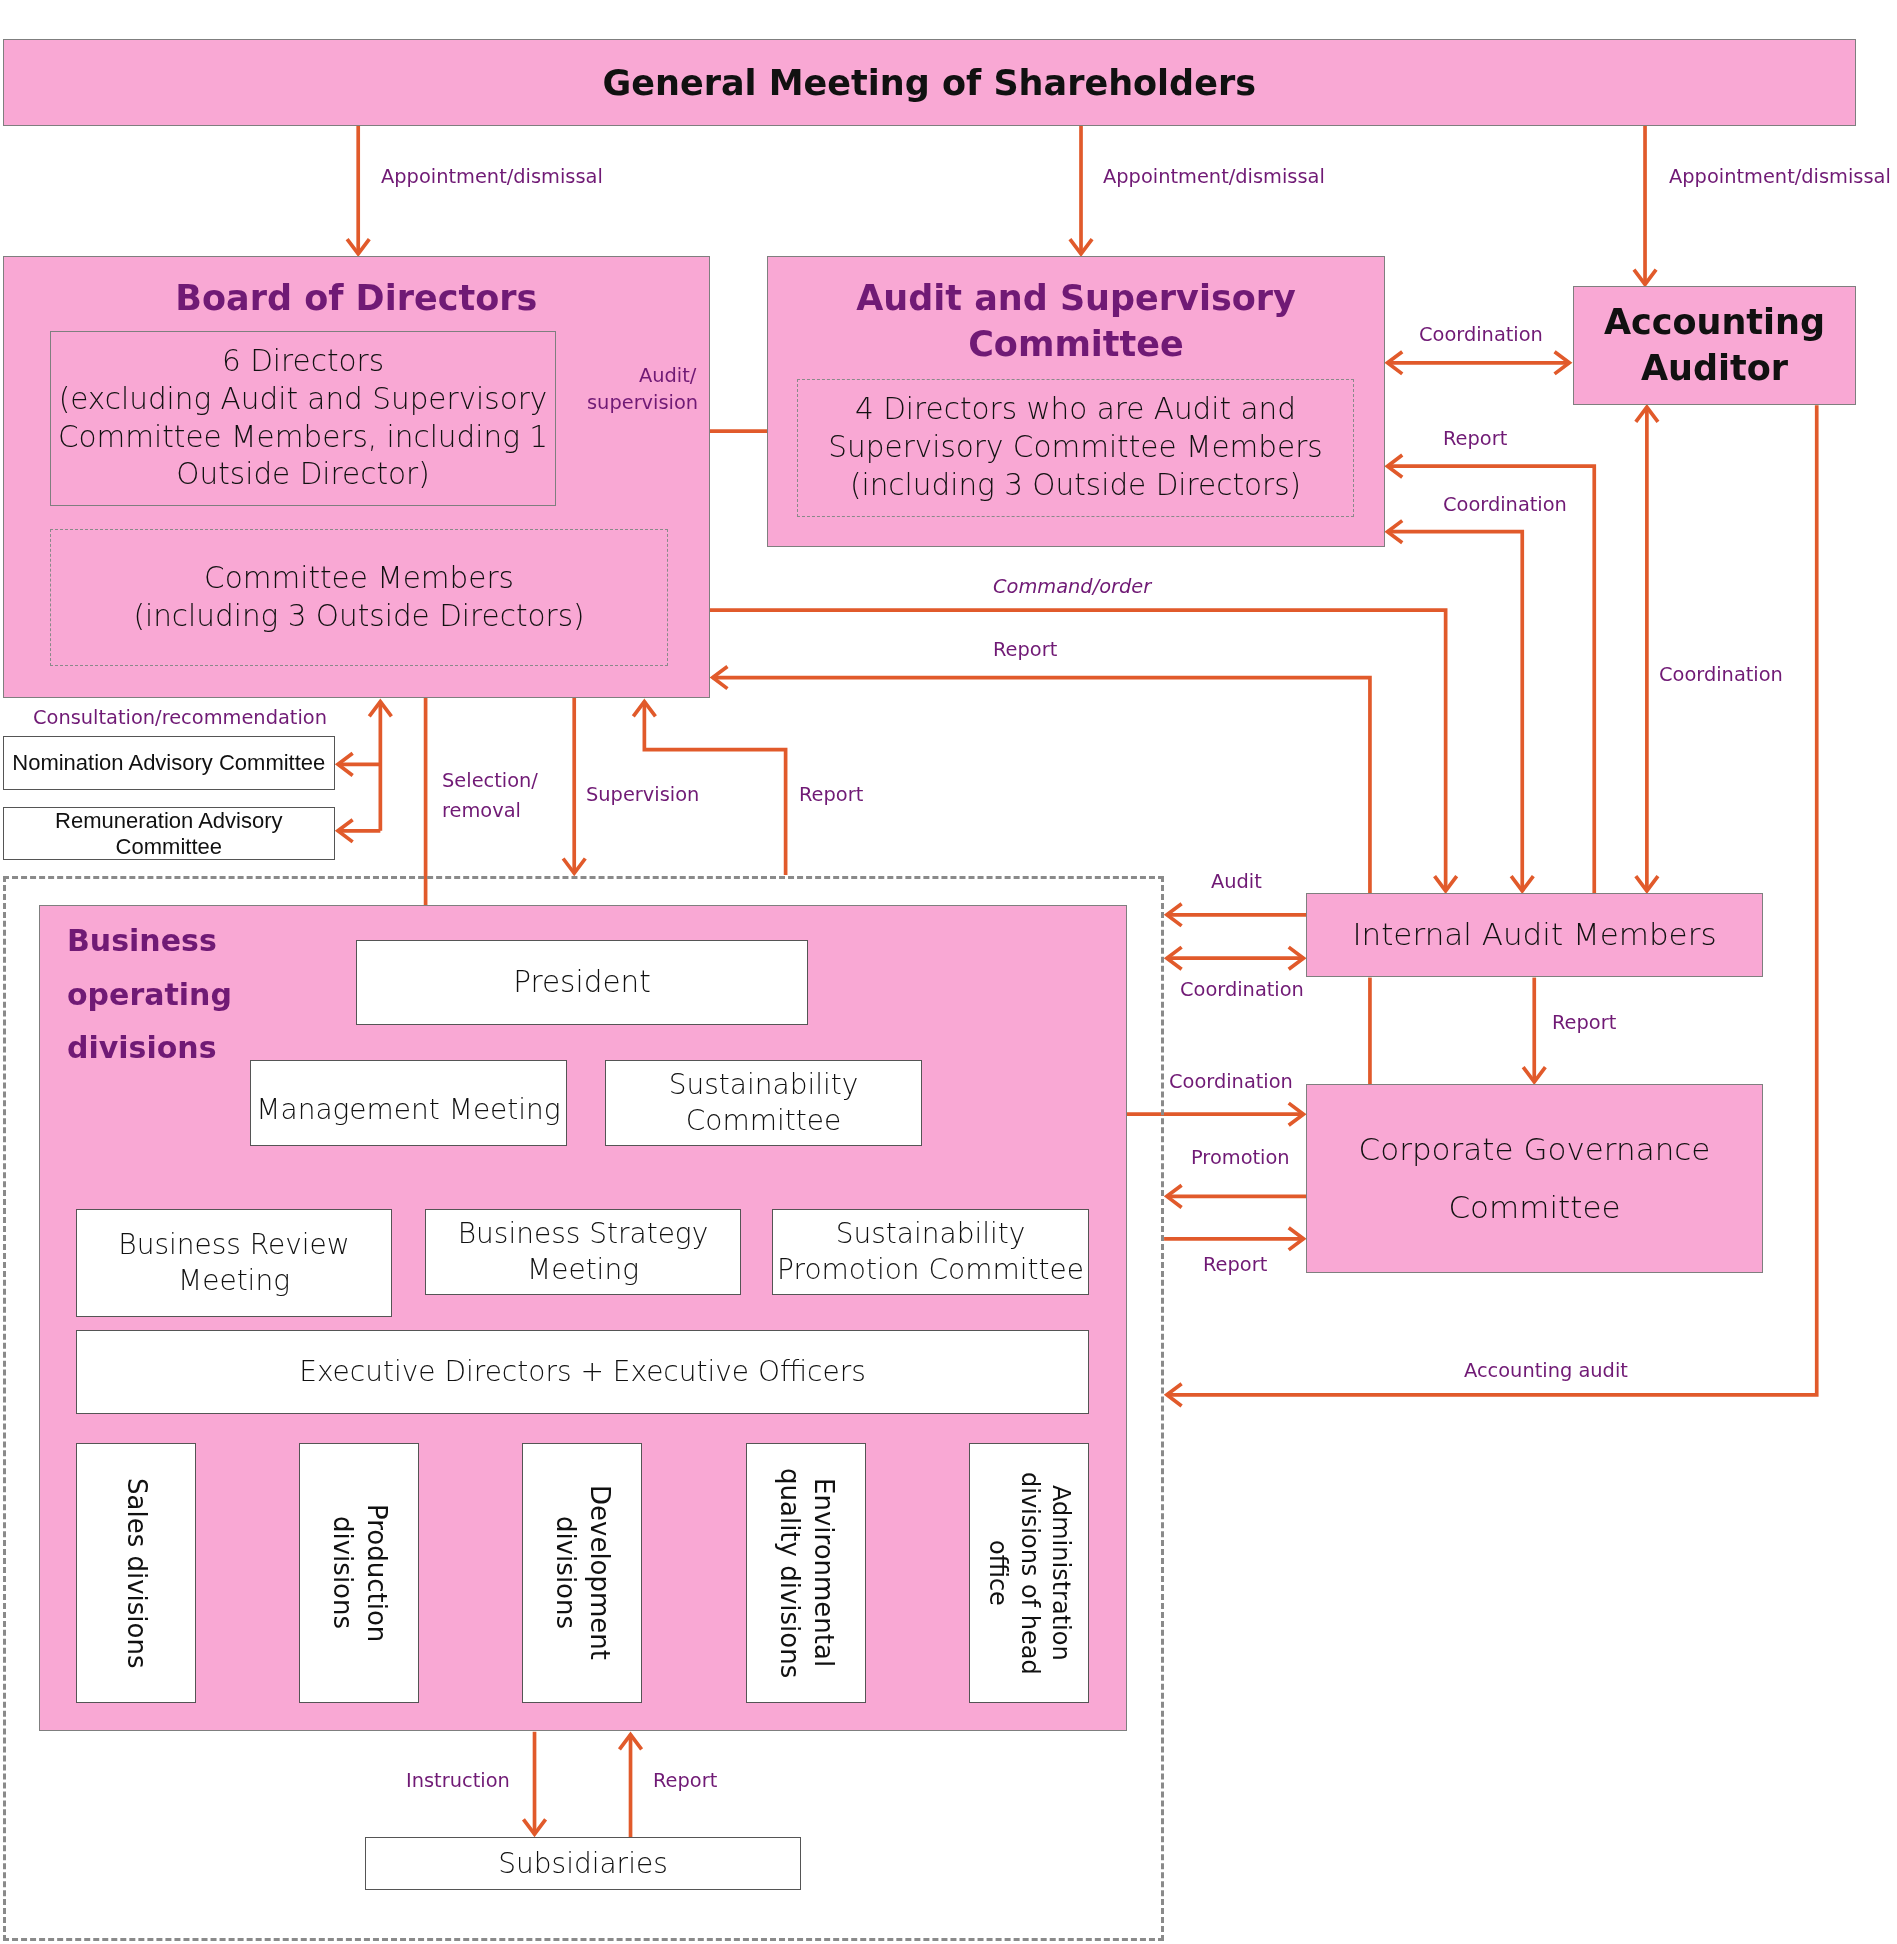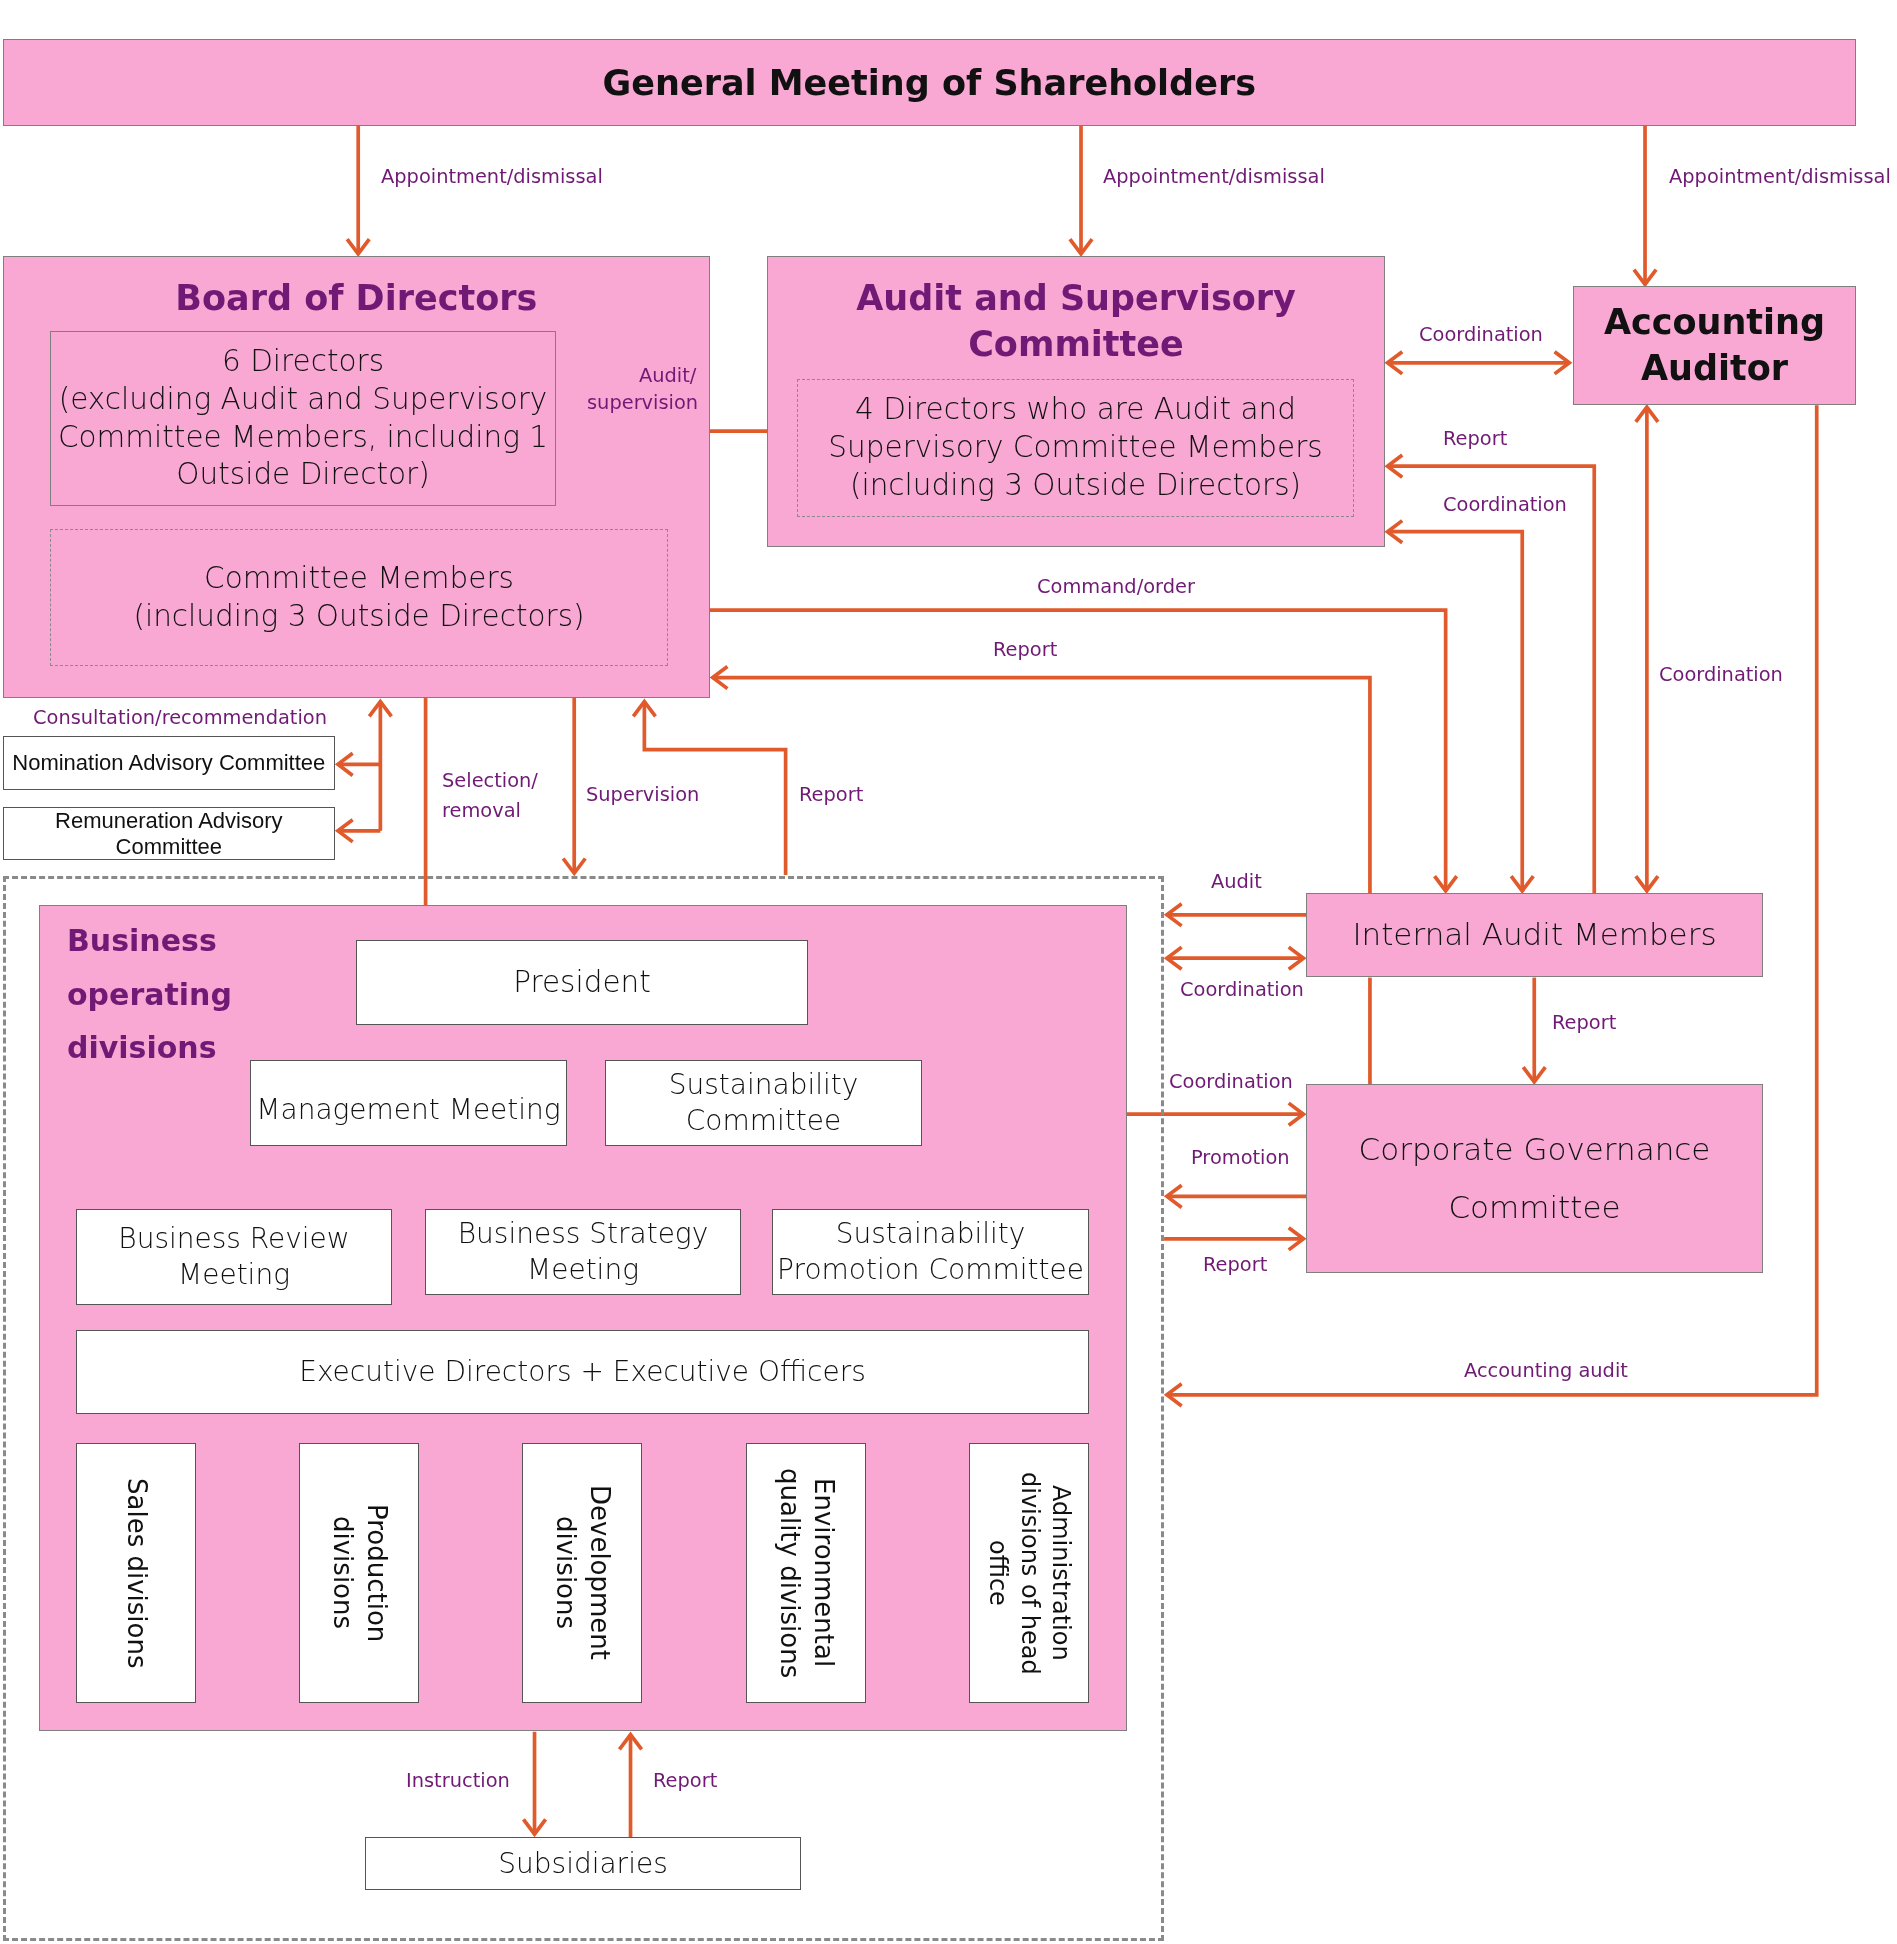--- a/index.html
+++ b/index.html
@@ -151,21 +151,21 @@
   <div class="box white" style="left:356px;top:940px;width:452px;height:85px;">
     <span class="body-txt">President</span>
   </div>
   <div class="box white" style="left:250px;top:1060px;width:317px;height:86px;">
     <span class="body-txt" style="font-size:28px;margin-top:13px;">Management Meeting</span>
   </div>
   <div class="box white" style="left:605px;top:1060px;width:317px;height:86px;">
     <div class="body-txt" style="font-size:28px;">Sustainability</div>
     <div class="body-txt" style="font-size:28px;">Committee</div>
   </div>
-  <div class="box white" style="left:76px;top:1209px;width:316px;height:96px;">
+  <div class="box white" style="left:76px;top:1209px;width:316px;height:108px;">
     <div class="body-txt" style="font-size:28px;">Business Review</div>
     <div class="body-txt" style="font-size:28px;">Meeting</div>
   </div>
   <div class="box white" style="left:425px;top:1209px;width:316px;height:86px;">
     <div class="body-txt" style="font-size:28px;">Business Strategy</div>
     <div class="body-txt" style="font-size:28px;">Meeting</div>
   </div>
   <div class="box white" style="left:772px;top:1209px;width:317px;height:86px;">
     <div class="body-txt" style="font-size:28px;">Sustainability</div>
     <div class="body-txt" style="font-size:28px;">Promotion Committee</div>
@@ -219,21 +219,21 @@
   </div>
 
   <div class="lbl" style="left:381px;top:163px;">Appointment/dismissal</div>
   <div class="lbl" style="left:1103px;top:163px;">Appointment/dismissal</div>
   <div class="lbl" style="left:1669px;top:163px;">Appointment/dismissal</div>
   <div class="lbl" style="left:639px;top:362px;">Audit/</div>
   <div class="lbl" style="left:587px;top:389px;">supervision</div>
   <div class="lbl" style="left:1419px;top:321px;">Coordination</div>
   <div class="lbl" style="left:1443px;top:425px;">Report</div>
   <div class="lbl" style="left:1443px;top:491px;">Coordination</div>
-  <div class="lbl" style="left:1037px;top:573px;">Command/order</div>
+  <div class="lbl" style="left:993px;top:573px;font-style:italic;">Command/order</div>
   <div class="lbl" style="left:993px;top:636px;">Report</div>
   <div class="lbl" style="left:1659px;top:661px;">Coordination</div>
   <div class="lbl" style="left:442px;top:767px;">Selection/</div>
   <div class="lbl" style="left:442px;top:797px;">removal</div>
   <div class="lbl" style="left:586px;top:781px;">Supervision</div>
   <div class="lbl" style="left:799px;top:781px;">Report</div>
   <div class="lbl" style="left:1211px;top:868px;">Audit</div>
   <div class="lbl" style="left:1180px;top:976px;">Coordination</div>
   <div class="lbl" style="left:1552px;top:1009px;">Report</div>
   <div class="lbl" style="left:1169px;top:1068px;">Coordination</div>

